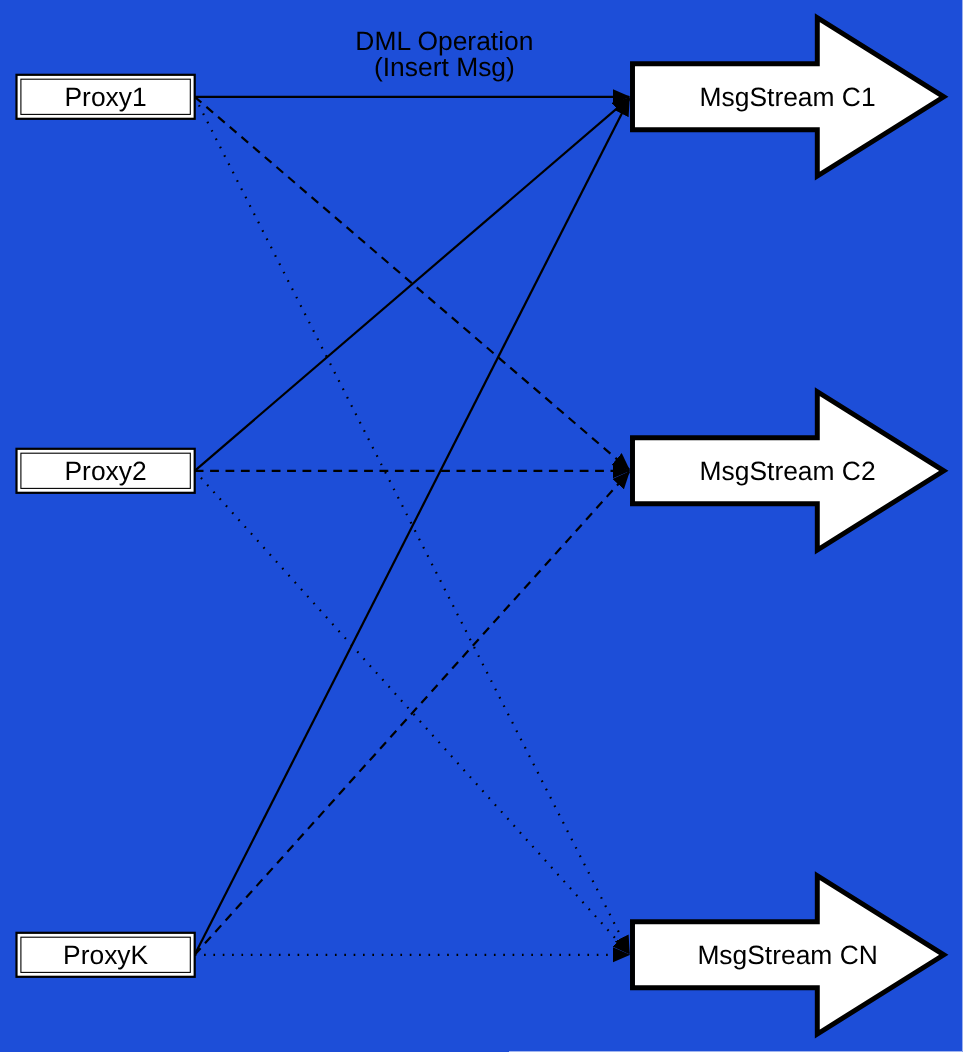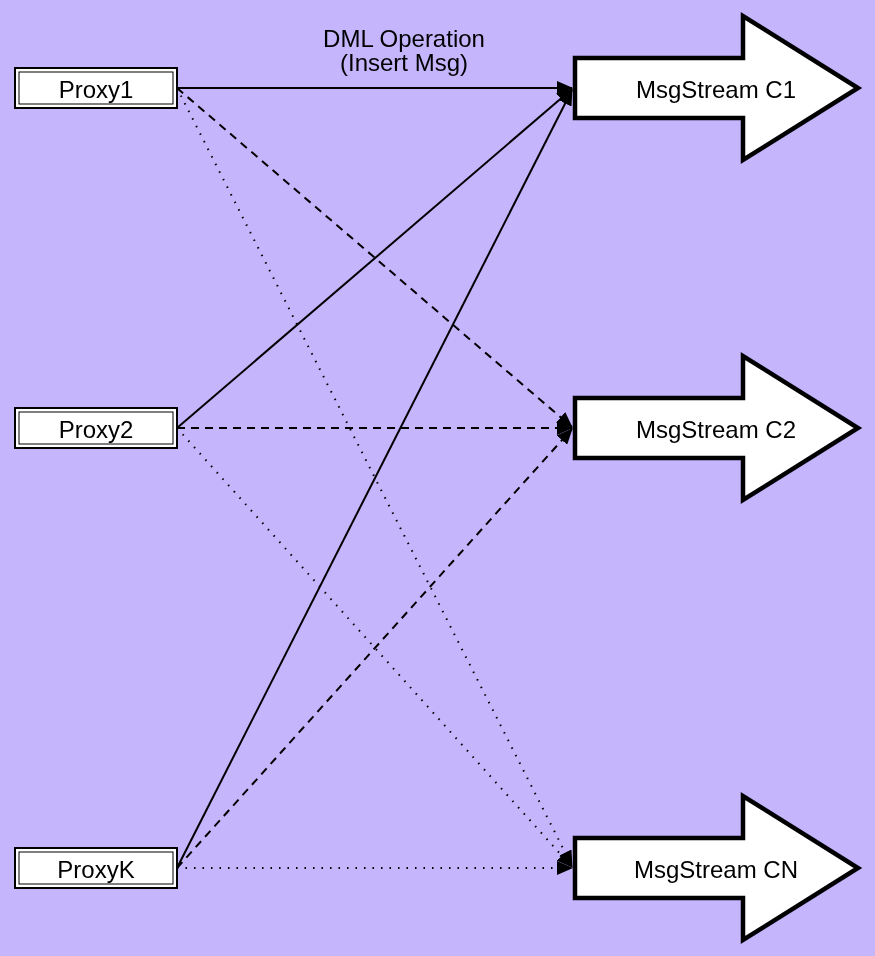--- a/index.html
+++ b/index.html
@@ -4,21 +4,21 @@
 <style>
   html, body {
     margin: 0;
     padding: 0;
     background: #ffffff;
   }
   .canvas {
     position: relative;
     width: 875px;
     height: 956px;
-    background: #c4b5fd;
+    background: #1d4ed8;
     overflow: hidden;
   }
   svg {
     display: block;
   }
   svg text {
     font-family: "Liberation Sans", sans-serif;
     fill: #000000;
   }
   .node-label {

